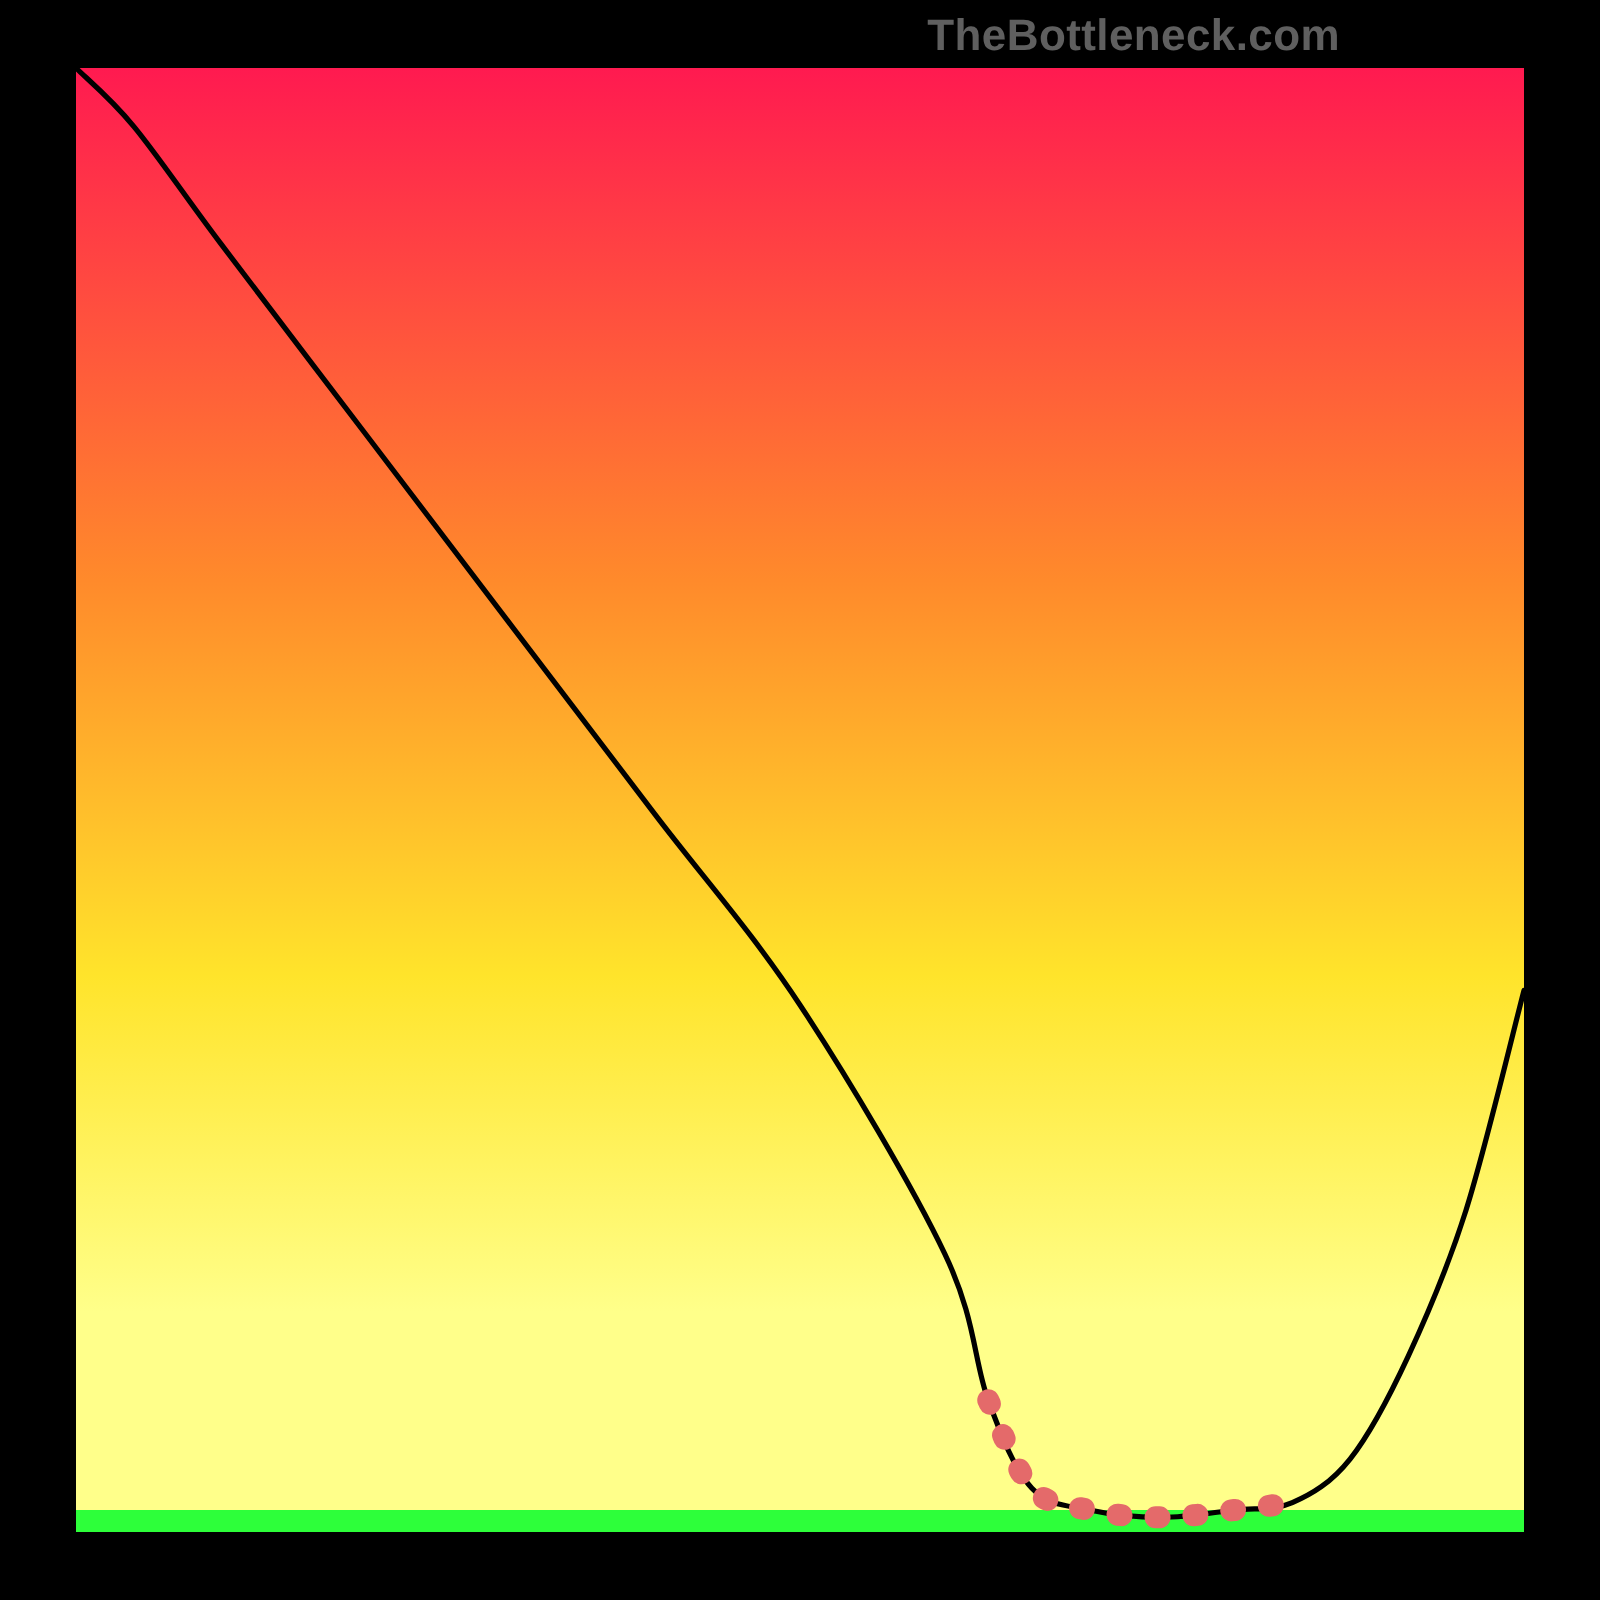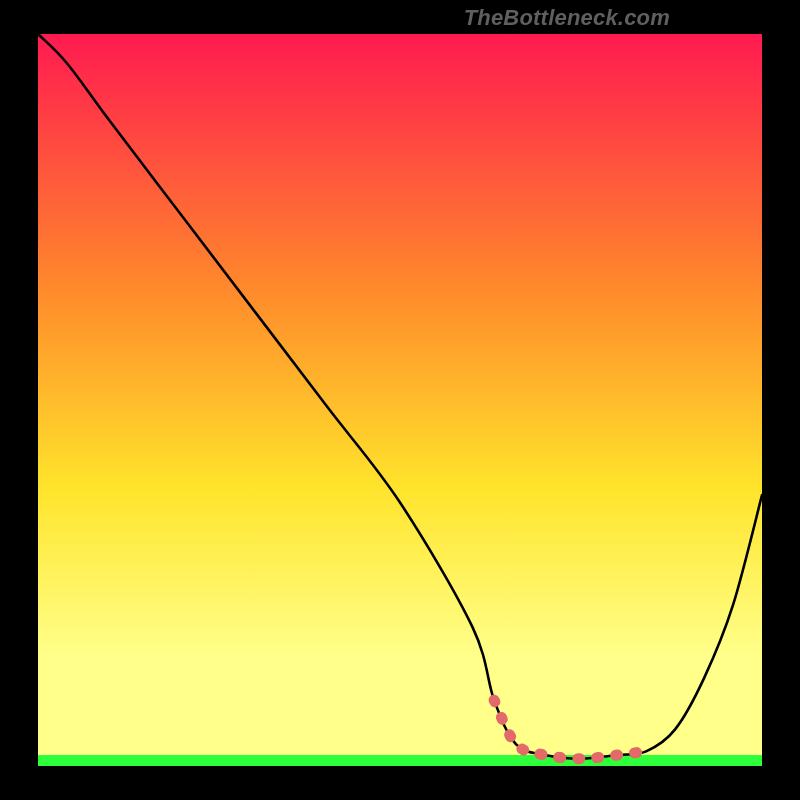--- a/index.html
+++ b/index.html
@@ -8,21 +8,20 @@
     width: 800px;
     height: 800px;
     background: #000000;
     overflow: hidden;
     font-family: Arial, Helvetica, sans-serif;
   }
   .stage {
     position: relative;
     width: 680px;
     height: 800px;
-    font-style: italic;
   }
   .attribution {
     position: absolute;
     top: 5px;
     right: 10px;
     color: #5f5f5f;
     font-size: 22px;
     font-weight: 600;
     letter-spacing: 0.2px;
     z-index: 30;

